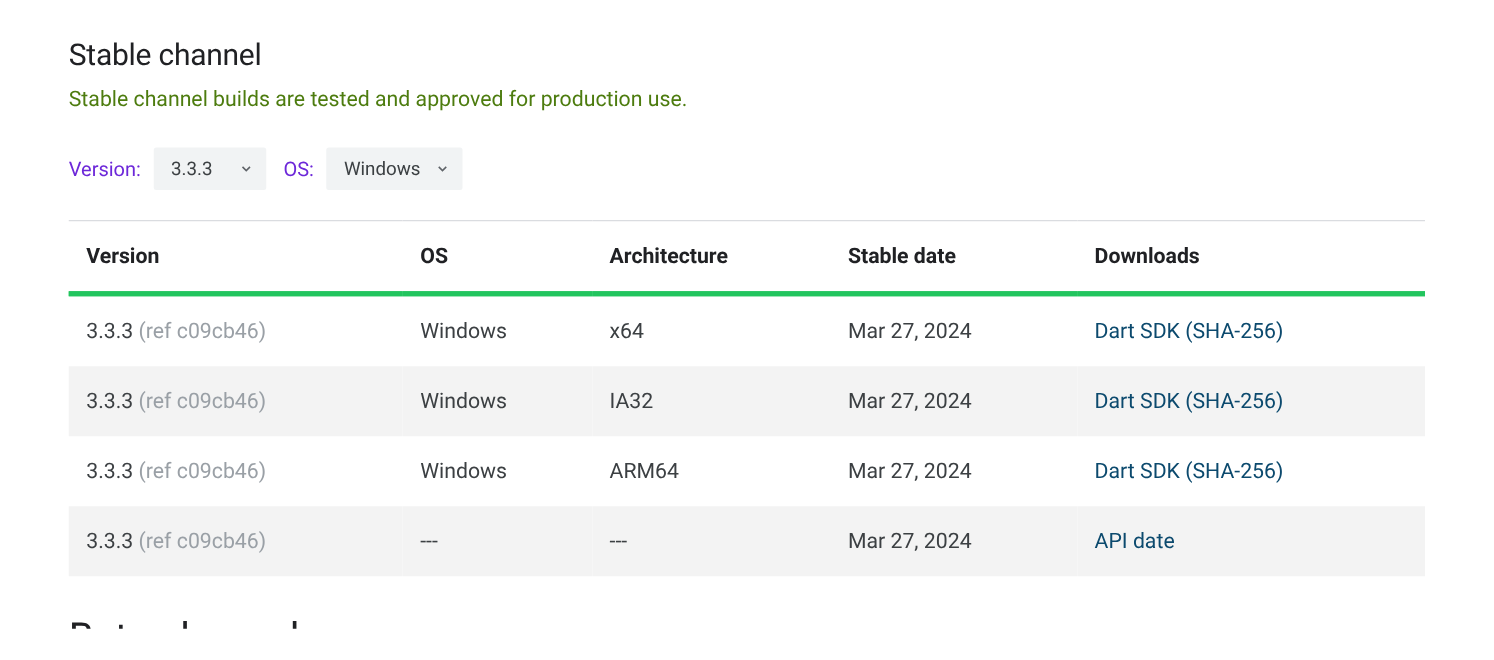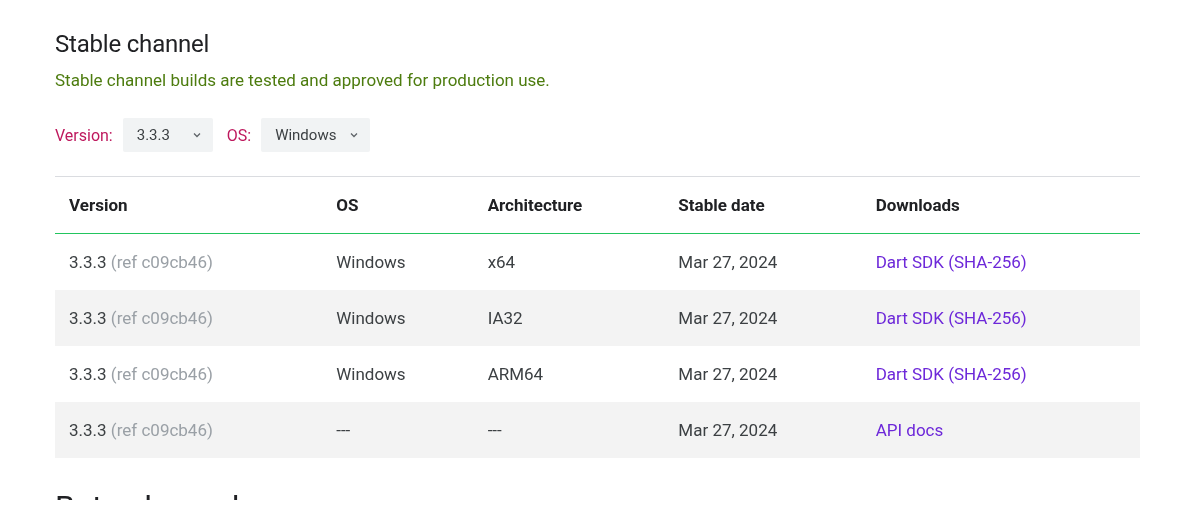--- a/index.html
+++ b/index.html
@@ -27,21 +27,21 @@
       margin-bottom: 28px;
     }
     .filters {
       display: flex;
       align-items: center;
       gap: 8px;
       margin-bottom: 24px;
       font-size: 16px;
     }
     .filter-label {
-      color: #be185d;
+      color: #6d28d9;
       margin-right: 2px;
     }
     .select-wrap {
       position: relative;
       display: inline-flex;
       align-items: center;
       background: #f1f3f4;
       padding: 8px 34px 8px 14px;
       border-radius: 2px;
       cursor: pointer;
@@ -63,35 +63,35 @@
       width: 100%;
       border-collapse: collapse;
       font-size: 17px;
     }
     thead th {
       text-align: left;
       font-weight: 700;
       color: #202124;
       padding: 18px 14px;
       border-top: 1px solid #dadce0;
-      border-bottom: 1px solid #22c55e;
+      border-bottom: 4px solid #22c55e;
     }
     tbody td {
       padding: 18px 14px;
       color: #3c4043;
       vertical-align: middle;
     }
     tbody tr:nth-child(even) {
       background: #f3f3f3;
     }
     .ref {
       color: #9aa0a6;
     }
     .link {
-      color: #6d28d9;
+      color: #0c4a6e;
       text-decoration: none;
       cursor: pointer;
     }
     .next-heading {
       margin-top: 30px;
       font-size: 32px;
       font-weight: 400;
       color: #202124;
       height: 12px;
       overflow: hidden;
@@ -154,18 +154,18 @@
         <td>Windows</td>
         <td>ARM64</td>
         <td>Mar 27, 2024</td>
         <td><a class="link">Dart SDK</a> <a class="link">(SHA-256)</a></td>
       </tr>
       <tr>
         <td><span>3.3.3 </span><span class="ref">(ref c09cb46)</span></td>
         <td>---</td>
         <td>---</td>
         <td>Mar 27, 2024</td>
-        <td><a class="link">API docs</a></td>
+        <td><a class="link">API date</a></td>
       </tr>
     </tbody>
 </table>
 
 <div class="next-heading">Beta channel</div>
 
 </body></html>

